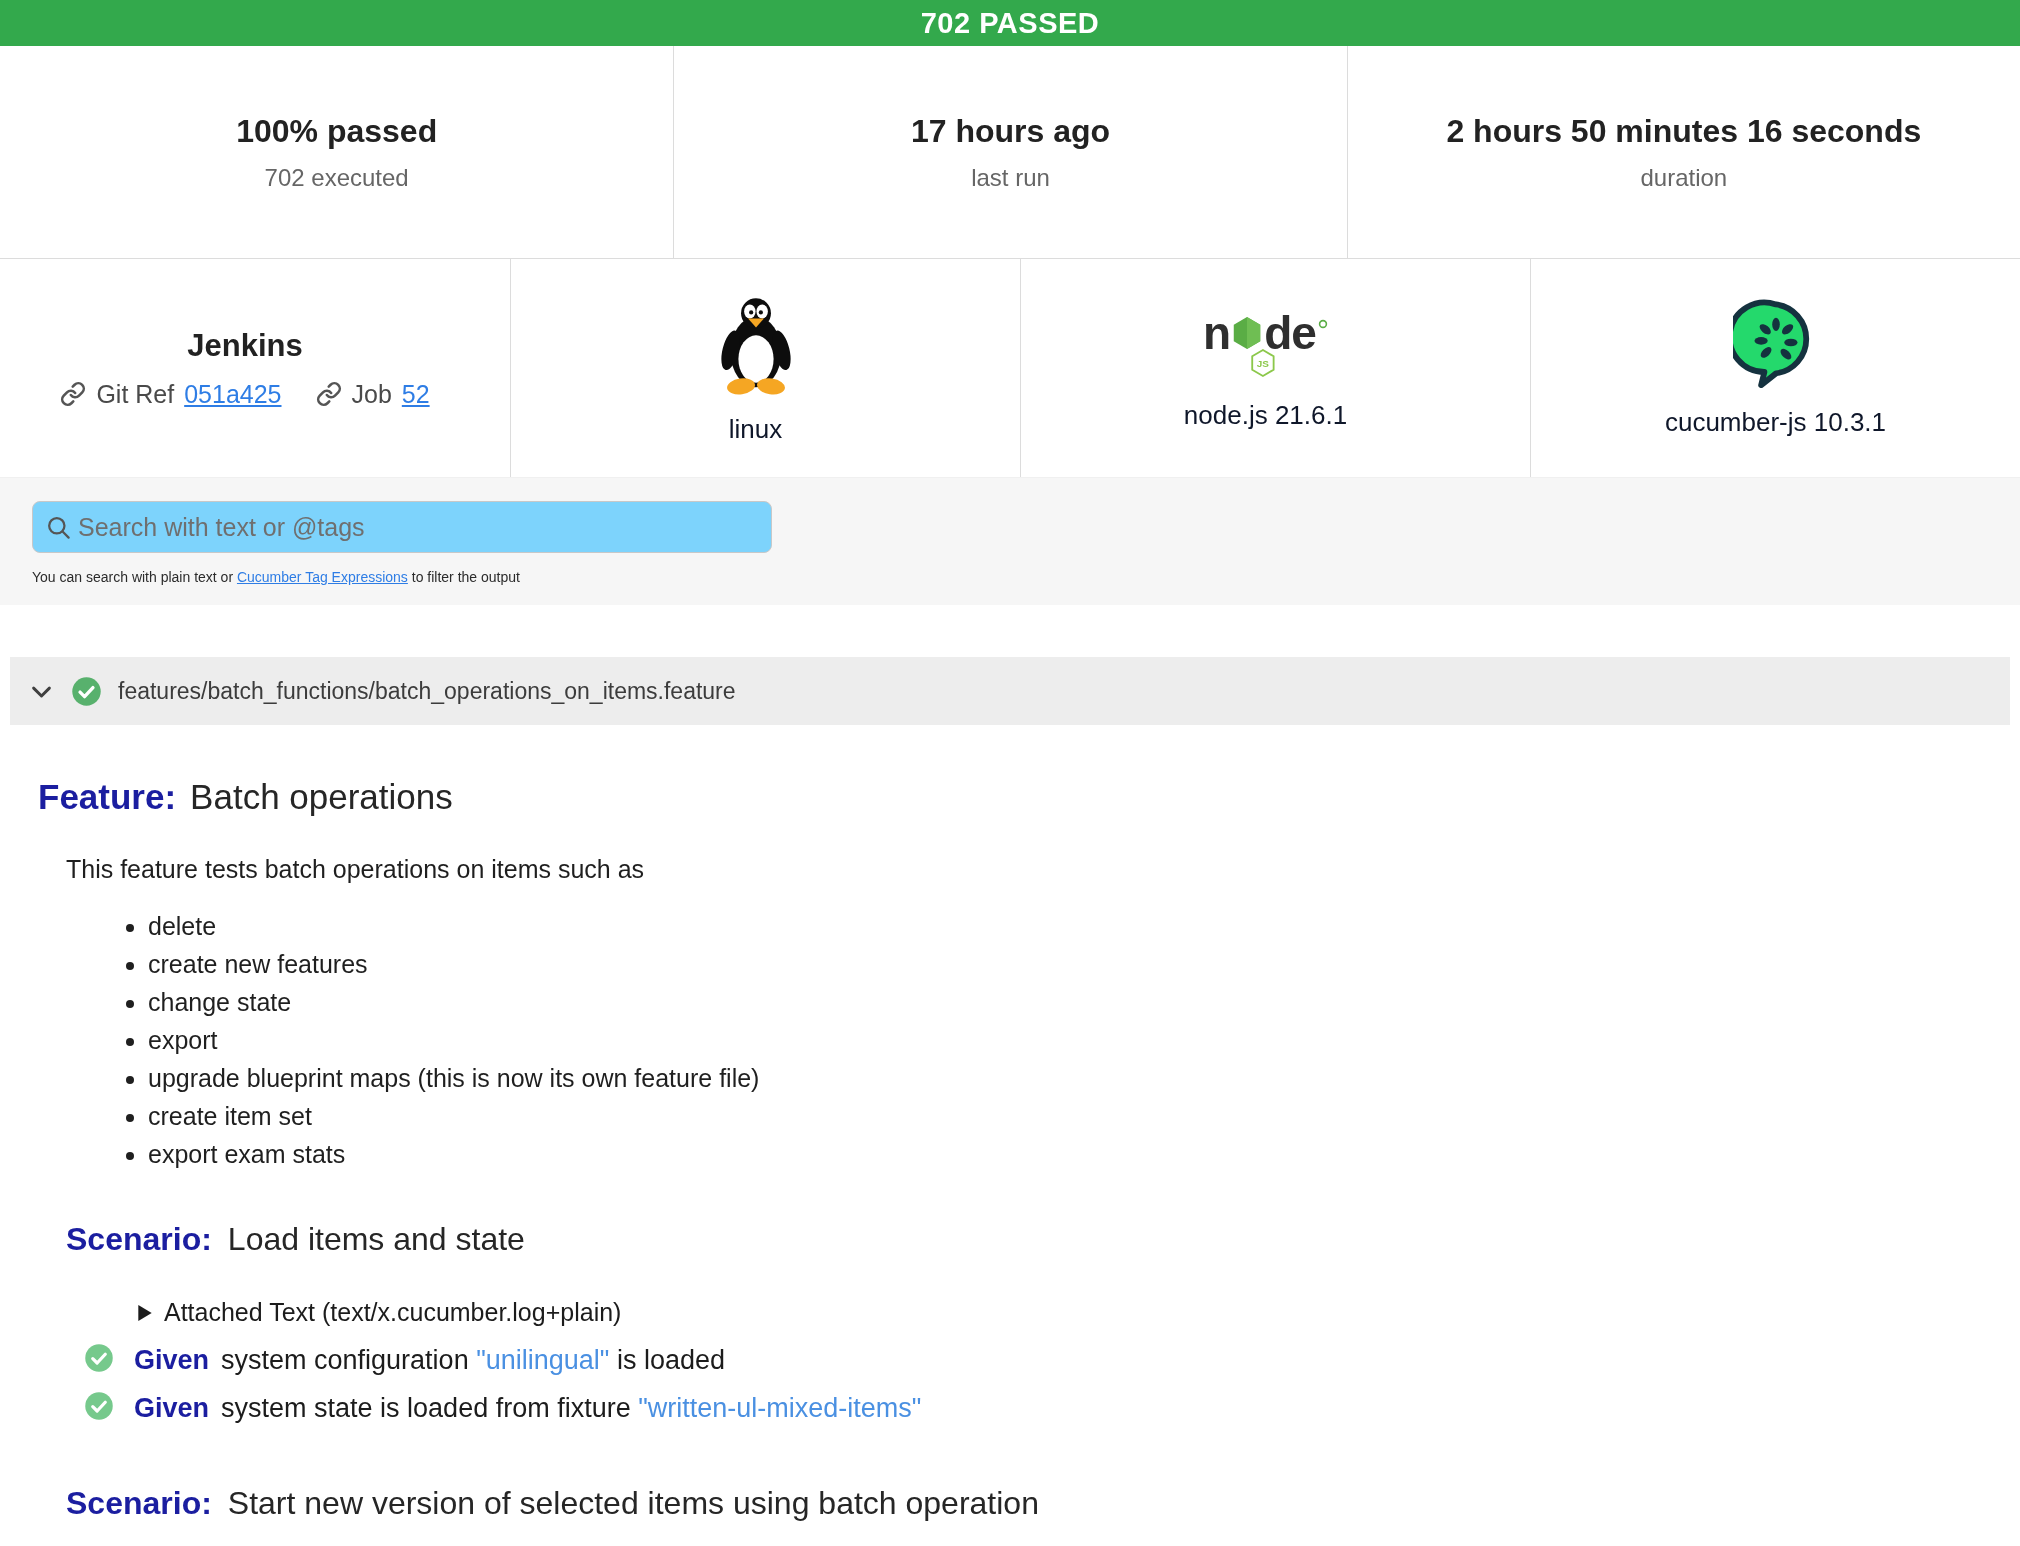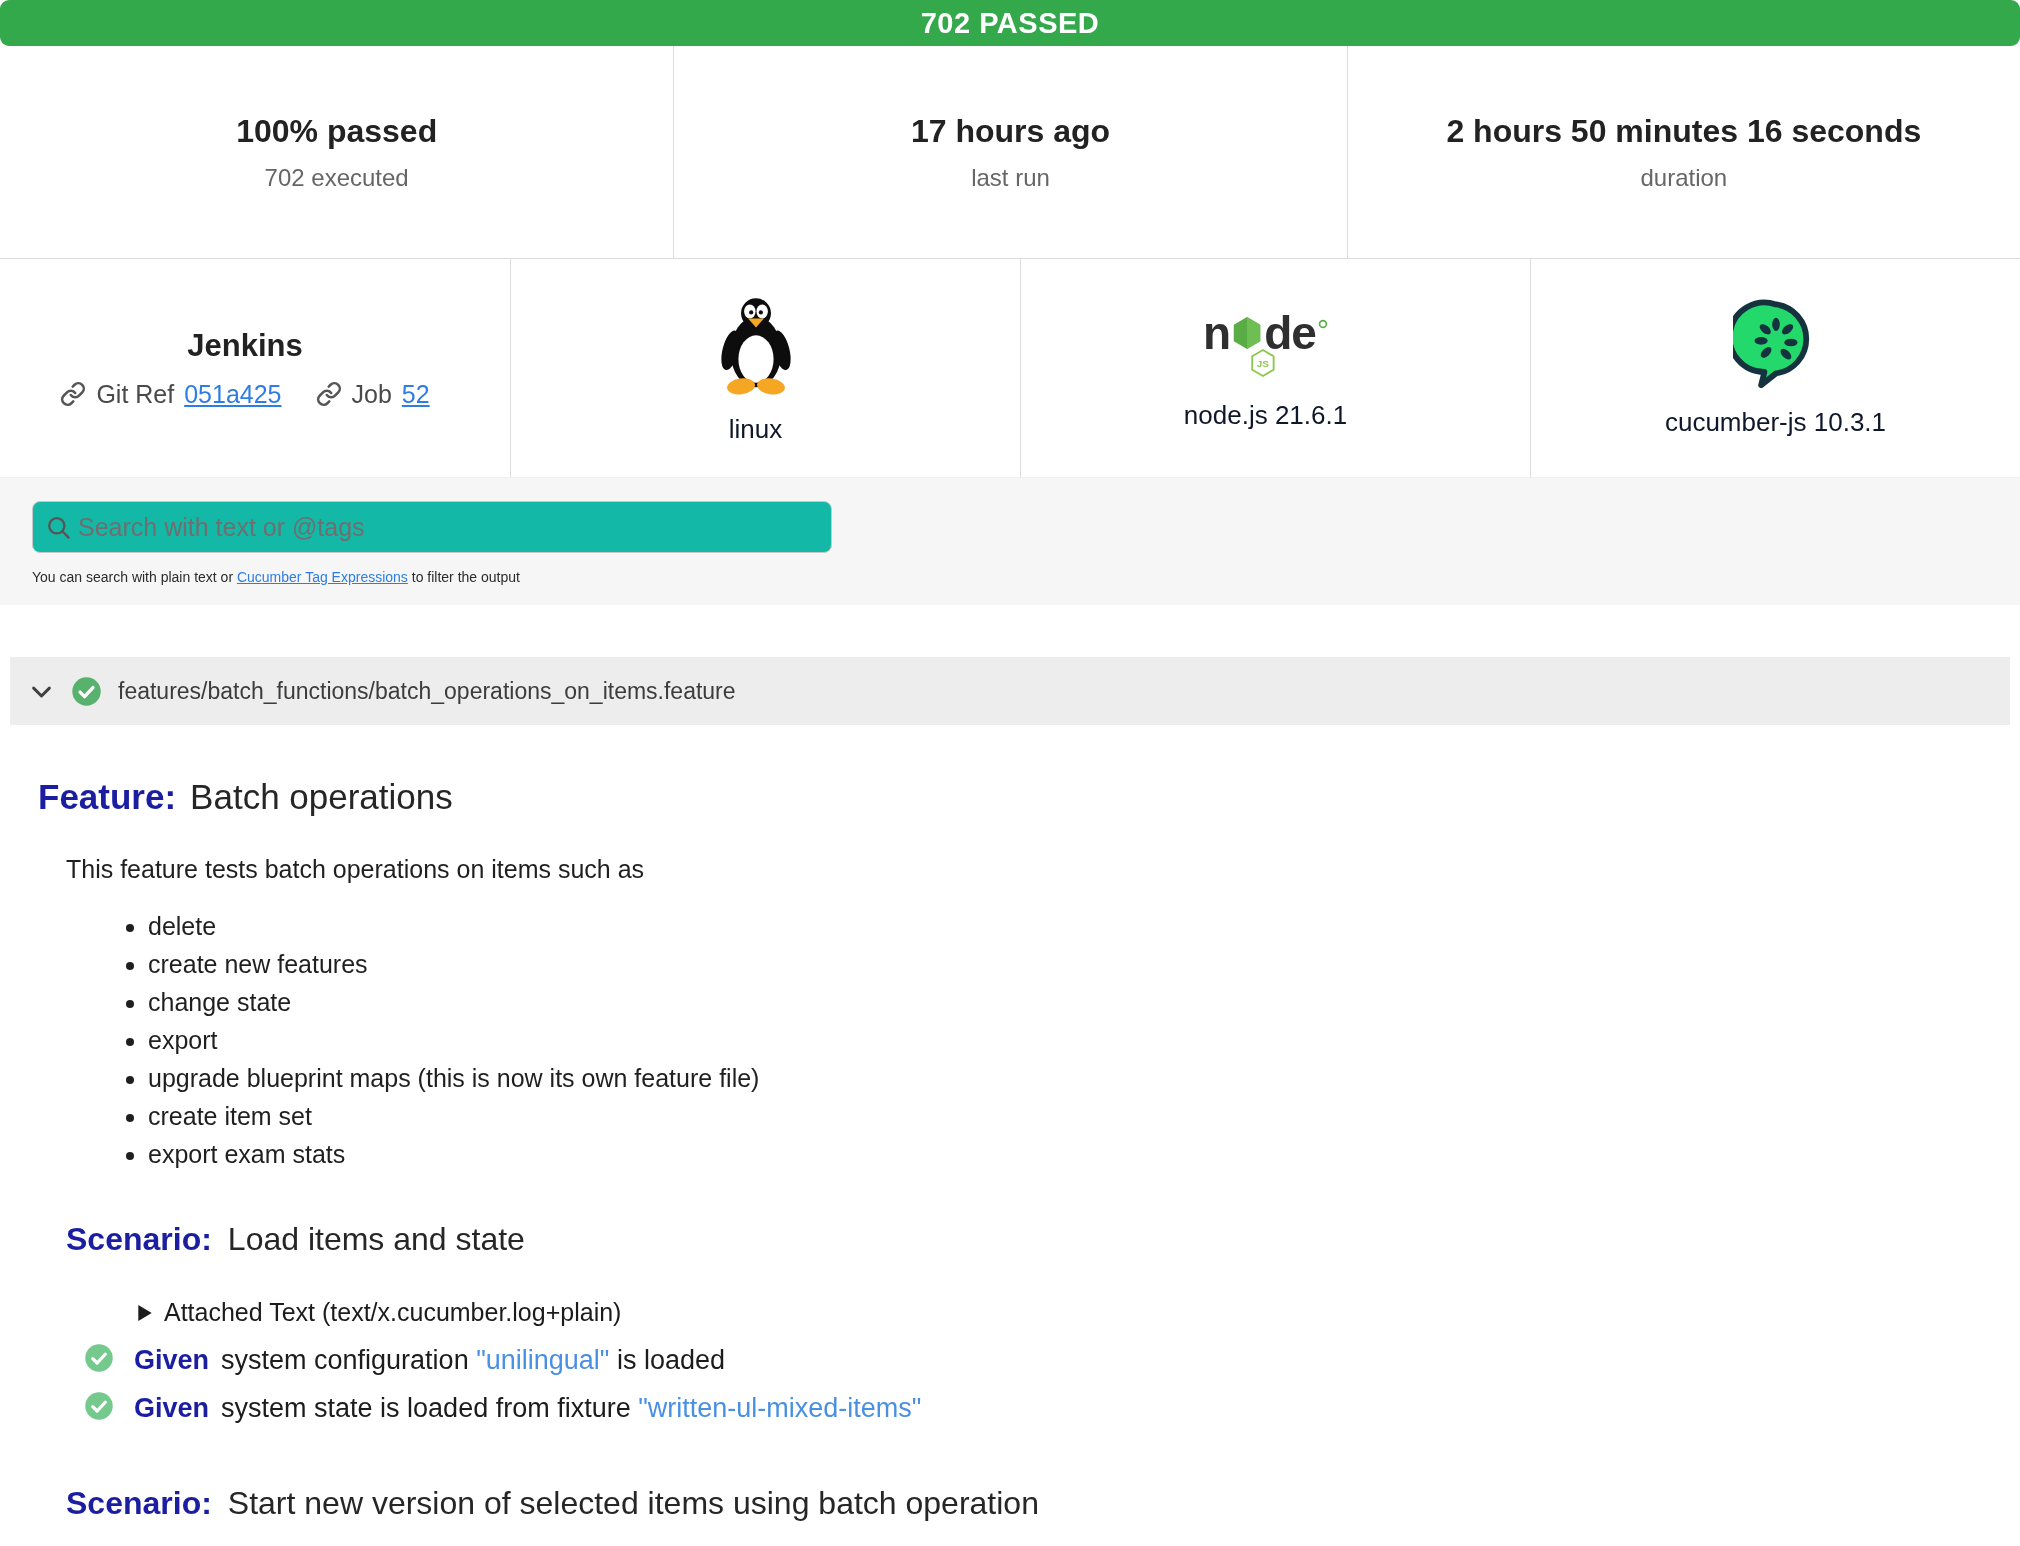--- a/index.html
+++ b/index.html
@@ -7,21 +7,21 @@
   body {
     width: 2020px; min-height: 1546px;
     font-family: "Liberation Sans", "DejaVu Sans", sans-serif;
     color: #1f1f1f;
   }
 
   
   .banner {
     height: 46px; background: #33a94c; color: #fff;
     display: flex; align-items: center; justify-content: center;
-    font-size: 29px; font-weight: bold; letter-spacing: .5px; border-radius: 9px;
+    font-size: 29px; font-weight: bold; letter-spacing: .5px;
   }
 
   
   .stats-row {
     display: grid; grid-template-columns: 1fr 1fr 1fr;
     height: 212px;
   }
   .stats-cell {
     display: flex; flex-direction: column; align-items: center; justify-content: center;
     gap: 14px; border-left: 1px solid #dcdcdc;
@@ -47,21 +47,21 @@
   .meta-label { font-size: 26px; color: #0f172a; }
 
   .node-logo { display: flex; align-items: flex-start; position: relative; height: 78px; }
   .node-word { display: flex; align-items: center; font-size: 46px; font-weight: bold; color: #2f2f2f; letter-spacing: -1px; }
   .node-word svg.hex { margin: 0 2px; }
   .node-js-badge { position: absolute; left: 50%; transform: translateX(-58%); top: 42px; }
 
   
   .search-section { background: #f6f6f6; padding: 23px 32px 20px; }
   .search-box {
-    width: 800px; height: 52px; background: #14b8a6;
+    width: 740px; height: 52px; background: #7dd3fc;
     border: 1px solid #c8c8c8; border-radius: 8px;
     display: flex; align-items: center; padding: 0 12px; gap: 6px;
   }
   .search-box input {
     border: none; outline: none; flex: 1; font-size: 25px;
     font-family: inherit; color: #333; background: transparent;
   }
   .search-box input::placeholder { color: #6f6f6f; opacity: 1; }
   .search-help { margin-top: 16px; font-size: 14px; color: #2b2b2b; }
   .search-help a { color: #2e7de5; }

